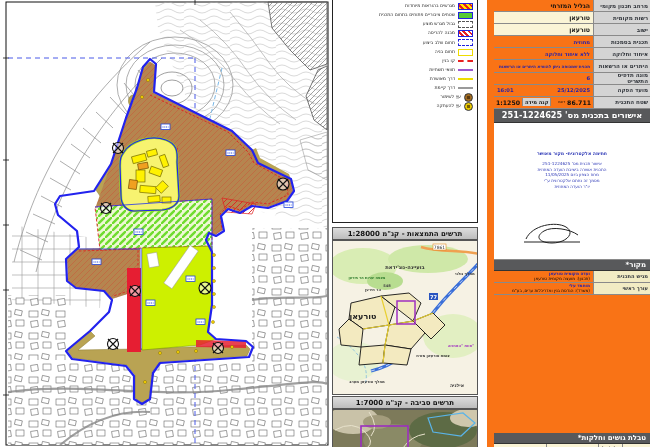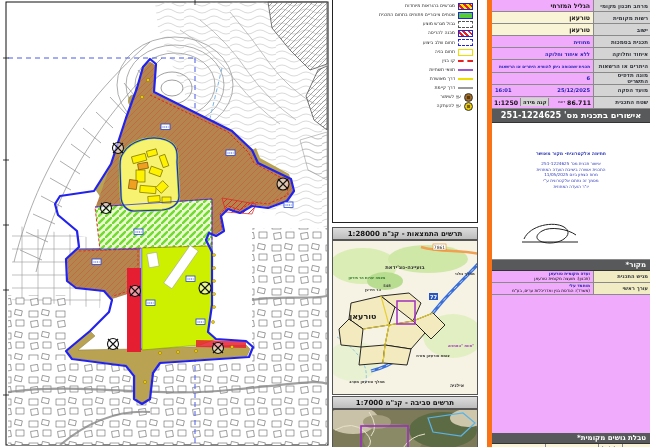--- a/index.html
+++ b/index.html
@@ -26,22 +26,22 @@
   .l-yellow{border-top-color:#eedd00;}
   .l-gray{border-top-color:#9a9a9a;}
   .lsym-circle{width:7px;height:7px;border-radius:50%;border:1px solid #333;flex:0 0 auto;}
   .c-brown{background:radial-gradient(circle,#5a3a10 0 1.5px,#a06a20 1.5px);}
   .c-yellow{background:radial-gradient(circle,#7a6000 0 1.5px,#e8c800 1.5px);}
   .diag-header{position:absolute;left:0;width:146px;height:13px;background:linear-gradient(#ddd,#bdbdbd);
                border:1px solid #555;box-sizing:border-box;font-size:7px;font-weight:bold;color:#111;
                display:flex;align-items:center;justify-content:center;}
   .diag-map{position:absolute;left:0;width:146px;border:1px solid #555;box-sizing:border-box;overflow:hidden;}
   
-  .right-panel{position:absolute;left:487px;top:0;width:163px;height:447px;background:#f0abfc;
-               border-left:5px solid #f97316;box-sizing:border-box;}
+  .right-panel{position:absolute;left:487px;top:0;width:163px;height:447px;background:#f97316;
+               border-left:7px solid #f97316;box-sizing:border-box;}
   .irow{display:flex;flex-direction:row;height:11.1px;border-bottom:0.5px solid #8a8a8a;
         align-items:stretch;overflow:hidden;}
   .ilabel{width:57px;flex:0 0 auto;background:#d4d4d4;font-size:5.6px;font-weight:bold;color:#33373d;
           display:flex;align-items:center;padding:0 2px;border-left:0.5px solid #8a8a8a;box-sizing:border-box;}
   .ival{flex:1;display:flex;align-items:center;padding:0 3px;font-size:6.2px;color:#111;min-width:0;}
   .cream{background:#faf4d6;}
   .v-bold{font-weight:bold;}
   .v-blue{color:#1f1fb0;font-weight:bold;font-size:5.2px;}
   .v-tiny{font-size:4.2px;}
   .sep{flex:1;}
@@ -471,21 +471,21 @@
     <div class="nrow">
       <div class="nlabel">עורך ראשי</div>
       <div class="nval">
         <span class="b">מוחמד עלי</span>
         <span>(משרד): הנדסת בנין ואדריכלות ערים, בע"מ</span>
       </div>
     </div>
 
     <div class="gap"></div>
 
-    <div class="bar small">טבלת גושים מקומית*</div>
+    <div class="bar small">טבלת גושים וחלקות*</div>
 
     <div class="prow">
       <div class="pcell" style="width:28px;">מספר גוש</div>
       <div class="pcell" style="width:24px;">חלקי/ כל הגוש</div>
       <div class="pcell" style="flex:1;">מספרי חלקות בשלמותן</div>
       <div class="pcell" style="flex:1;border-left:none;">מספרי חלקות בחלקן</div>
     </div>
   </div>
 
 </div>

